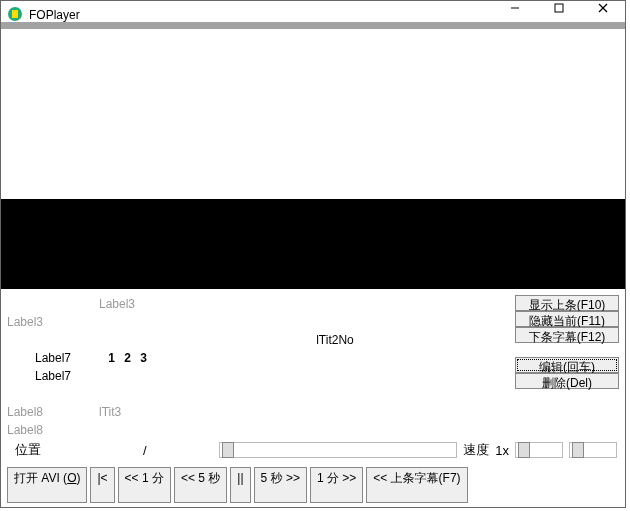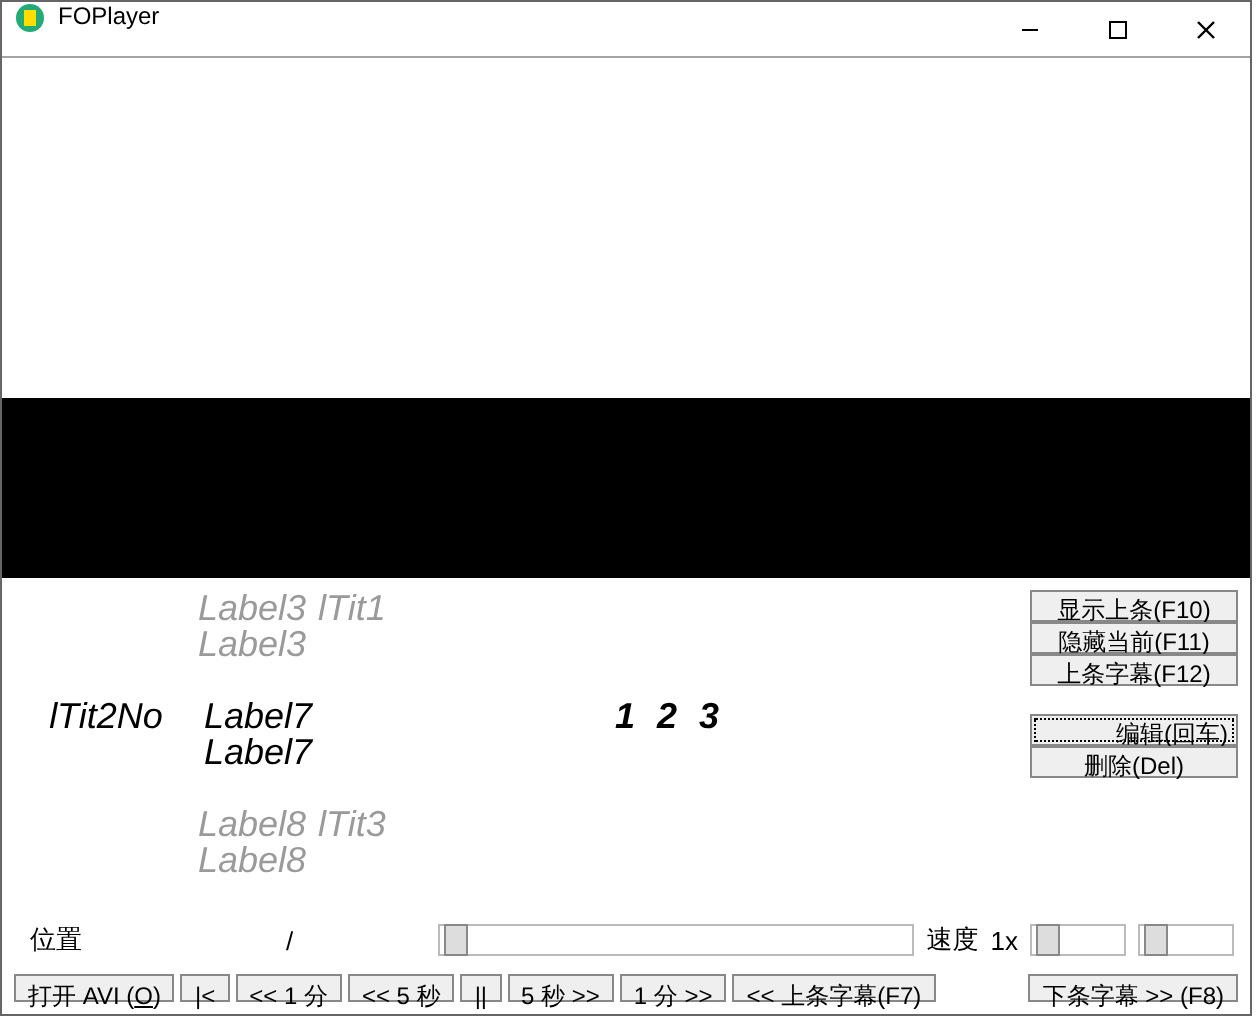--- a/index.html
+++ b/index.html
@@ -17,23 +17,23 @@
     height: 508px;
     border: 1px solid #666;
     background: #fff;
     position: relative;
     display: flex;
     flex-direction: column;
   }
   .titlebar {
     height: 28px;
     display: flex;
-    align-items: flex-start;
+    align-items: flex-end;
     padding-left: 6px;
-    border-bottom: 1px solid #a3a3a3;
+    border-bottom: 7px solid #a3a3a3;
   }
   .title-icon {
     width: 16px; height: 16px;
     margin-right: 6px;
     display:inline-flex;align-items:center;justify-content:center;
   }
   .title-text { font-size: 12px; }
   .title-spacer { flex:1; }
   .win-btn {
     width: 44px; height: 28px;
@@ -58,22 +58,21 @@
     display:flex;
     padding: 6px 6px 0 6px;
     gap:4px;
   }
   .left-cols {
     flex:1;
     display:grid;
     grid-template-columns: 92px 60px 1fr;
     grid-auto-rows: 18px;
     align-items:center;
-    font-size:18px;
-    font-style:italic;
+    font-size:12px;
   }
   .gray { color:#9a9a9a; }
   .black { color:#000;text-align:center; }
   .bold { font-weight:bold; letter-spacing:3px;}
   .side-buttons {
     width: 104px;
     display:flex;
     flex-direction:column;
     gap:0;
   }
@@ -84,21 +83,20 @@
     height:16px;
     line-height:18px;
     text-align:center;
     padding:0 4px;
     white-space:nowrap;
     cursor:default;
   }
   .btn.focus {
     outline:1px dotted #000;
     outline-offset:-3px;
-    text-align:right;
   }
   .gap6 { height:14px; }
   .status-row {
     display:flex;
     align-items:center;
     padding: 2px 8px 4px 14px;
     font-size:13px;
     gap:6px;
   }
   .slider {
@@ -118,21 +116,21 @@
     border:1px solid #888;
   }
   .slider.small { width:48px; }
   .slider.small2 { width:48px; }
   .bottom-buttons {
     display:flex;
     padding: 4px 6px 6px 6px;
     gap:3px;
   }
   .bottom-buttons .btn {
-    height:14px;
+    height:36px;
     line-height:20px;
     padding:0 6px;
     font-size:12px;
   }
   .bottom-spacer { flex:1; }
   .underline-key { text-decoration: underline; }
 </style>
 </head>
 <body>
 
@@ -165,21 +163,20 @@
     </div>
   </div>
 
   <div class="video-area"></div>
   <div class="black-strip"></div>
 
   <div class="mid-panel">
     <div class="left-cols">
       <span></span>
         <span class="gray">Label3</span>
-        <span class="gray">lTit1</span>
       <span></span>
         <span class="gray">Label3</span>
         <span></span>
       <span></span>
         <span></span>
         <span></span>
       <span class="black">lTit2No</span>
         <span class="black">Label7</span>
         <span class="black bold">1 2 3</span>
       <span></span>
@@ -191,21 +188,21 @@
       <span></span>
         <span class="gray">Label8</span>
         <span class="gray">lTit3</span>
       <span></span>
         <span class="gray">Label8</span>
         <span></span>
     </div>
     <div class="side-buttons">
       <div class="btn">显示上条(F10)</div>
       <div class="btn">隐藏当前(F11)</div>
-      <div class="btn">上条字幕(F12)</div>
+      <div class="btn">下条字幕(F12)</div>
       <div class="gap6"></div>
       <div class="btn focus">编辑(回车)</div>
       <div class="btn">删除(Del)</div>
     </div>
   </div>
 
   <div class="status-row">
     <span>位置</span>
     <span style="width:90px"></span>
     <span>/</span>
@@ -220,16 +217,15 @@
   <div class="bottom-buttons">
     <div class="btn"><span>打开 AVI (</span><span class="underline-key">O</span><span>)</span></div>
     <div class="btn">|&lt;</div>
     <div class="btn">&lt;&lt; 1 分</div>
     <div class="btn">&lt;&lt; 5 秒</div>
     <div class="btn">||</div>
     <div class="btn">5 秒 &gt;&gt;</div>
     <div class="btn">1 分 &gt;&gt;</div>
     <div class="btn">&lt;&lt; 上条字幕(F7)</div>
     <div class="bottom-spacer"></div>
-    <div class="btn">下条字幕 &gt;&gt; (F8)</div>
   </div>
 
 </div>
 
 </body></html>

